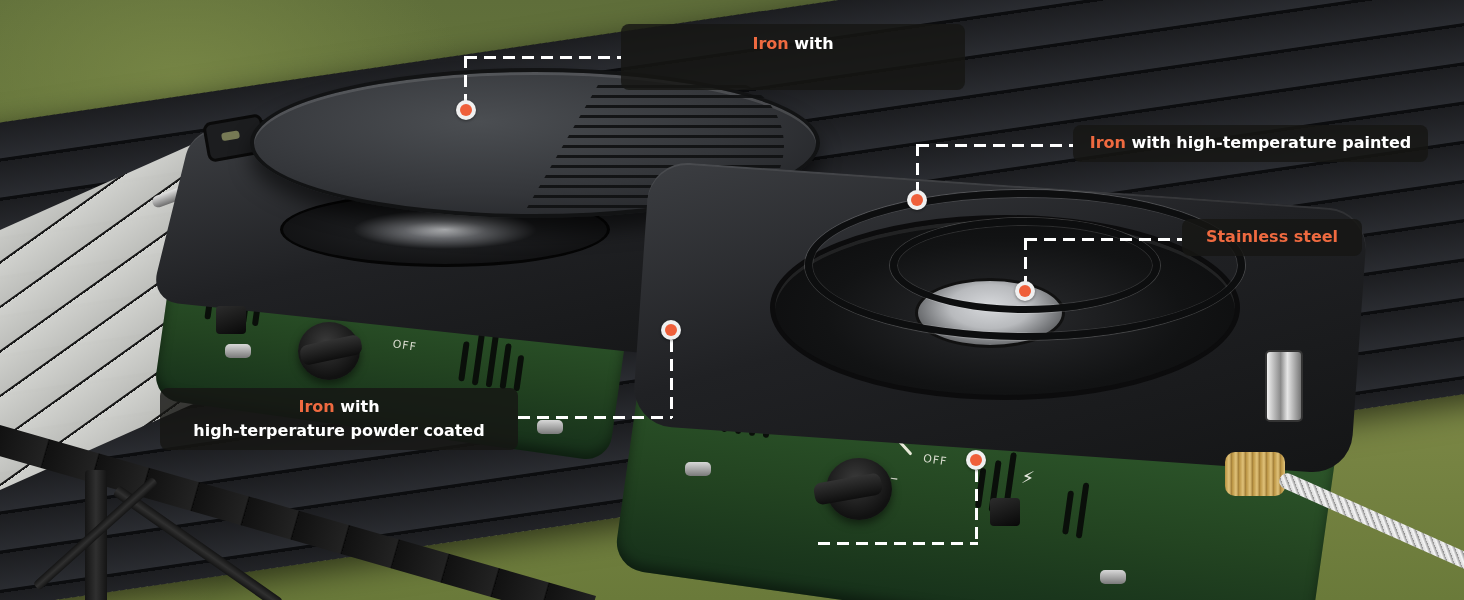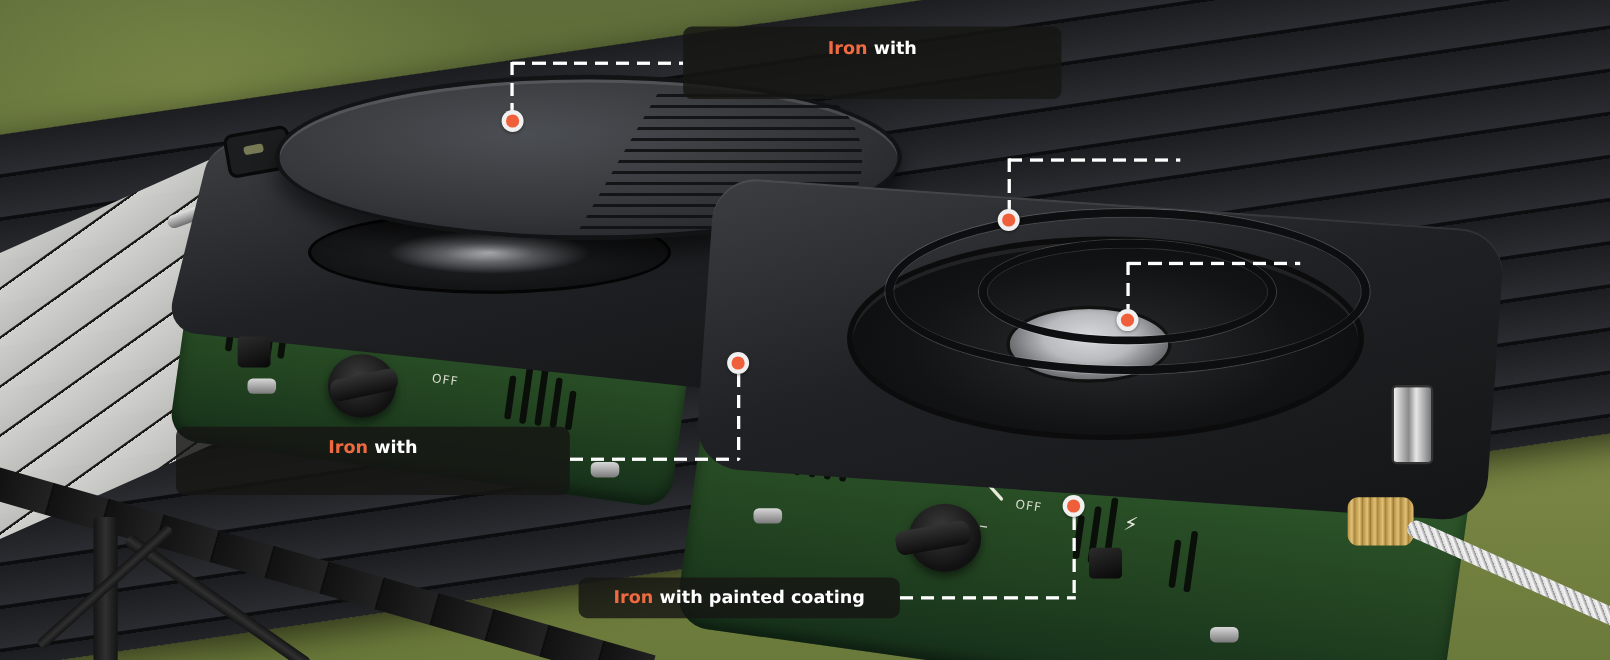--- a/index.html
+++ b/index.html
@@ -304,23 +304,27 @@
   <div class="marker" style="left:661px;top:320px;"></div>
 
   <div class="dash-h" style="left:818px;top:542px;width:160px;"></div>
   <div class="dash-v" style="left:975px;top:470px;height:74px;"></div>
   <div class="marker" style="left:966px;top:450px;"></div>
 
   <div class="callout c-griddle">
     <span class="line"><span class="accent">Iron</span><span> with</span></span>
   </div>
 
-
+  <div class="callout c-grate">
+    <span class="accent">Iron</span><span> with high-temperature painted</span>
+  </div>
+
+  <div class="callout c-steel">
+    <span class="accent">Stainless steel</span>
+  </div>
 
   <div class="callout c-body">
     <span class="line"><span class="accent">Iron</span><span> with</span></span>
-  </div>
-
-  <div class="callout c-panel">
-    <span class="accent">Iron</span><span> with painted coating</span>
-  </div>
+    <span class="line">high-terperature powder coated</span>
+  </div>
+
 
 </div>
 
 </body></html>

